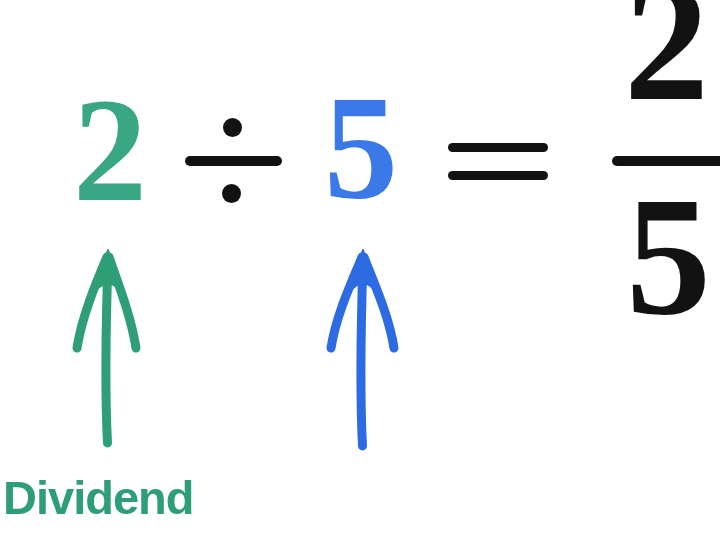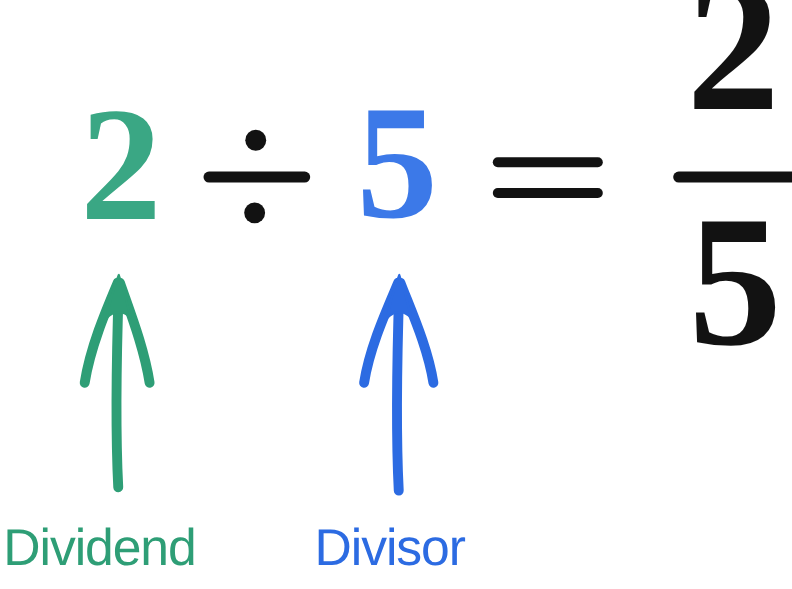--- a/index.html
+++ b/index.html
@@ -76,21 +76,21 @@
   .blue-stroke  { stroke: var(--blue, #2C6BE2);  fill: none; stroke-width: 9; stroke-linecap: round; }
   .green-fill { fill: var(--green, #2E9E76); stroke: var(--green, #2E9E76); stroke-width: 2; stroke-linejoin: round; }
   .blue-fill  { fill: var(--blue, #2C6BE2);  stroke: var(--blue, #2C6BE2);  stroke-width: 2; stroke-linejoin: round; }
 
   
   .label {
     position: absolute;
     top: 474px;
     line-height: 1;
     font-family: "Liberation Sans", sans-serif;
-    font-weight: normal;
+    font-weight: bold;
     font-size: 47px;
     letter-spacing: -1px;
     white-space: pre;
   }
   .label.green-label { left: 3px; color: var(--green, #2E9E76); }
   .label.blue-label  { left: 286px; color: var(--blue, #2C6BE2); }
 
   
   .sr {
     position: absolute;
@@ -137,15 +137,14 @@
     </g>
     <g>
       <path class="blue-stroke" d="M362.5,446 C360,398 361,322 363,261"></path>
       <path class="blue-stroke" d="M331,348 C336,316 351,283 362,257"></path>
       <path class="blue-stroke" d="M394,348 C389,316 374,283 364,257"></path>
       <path class="blue-fill" d="M363,250 C358,263 354,277 352,289 C359,282 367,282 374,289 C371,276 367,262 363,250 Z"></path>
     </g>
   </svg>
 
   <span class="label green-label">Dividend</span>
-  <span class="label blue-label">Divisor</span>
 
 </div>
 
 </body></html>

